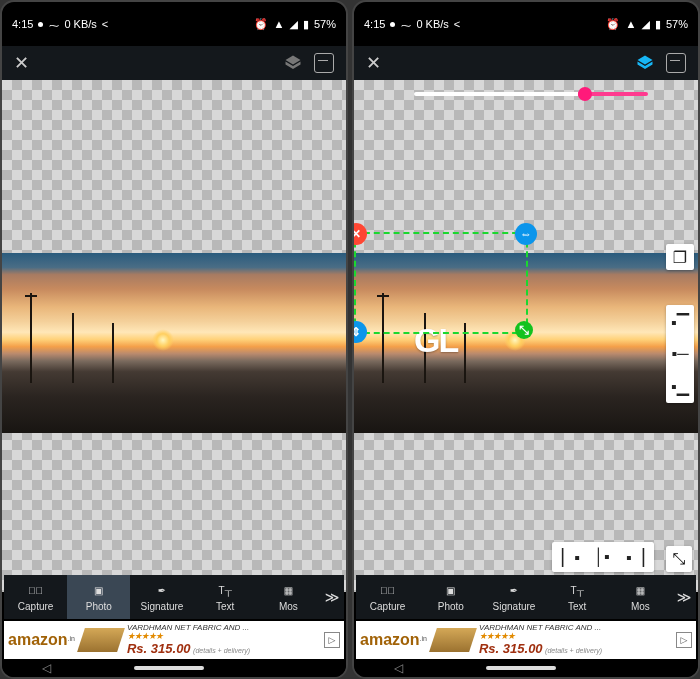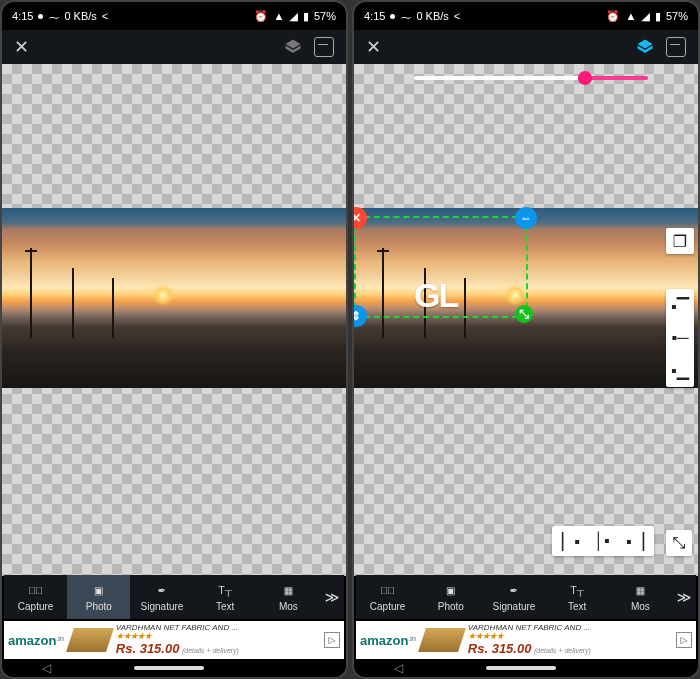--- a/index.html
+++ b/index.html
@@ -23,21 +23,21 @@
     overflow: hidden;
     box-sizing: border-box;
     border: 2px solid #444;
   }
   
   .status {
     height: 20px;
     display: flex;
     align-items: center;
     justify-content: space-between;
-    padding: 4px 10px;
+    padding: 12px 10px;
     color: #fff;
     font-size: 11px;
     border-radius: 10px;
   }
   .status-left, .status-right { display: flex; align-items: center; gap: 5px; }
   .dot { width:5px; height:5px; background:#fff; border-radius:50%; display:inline-block;}
   
   .appbar {
     height: 34px;
     display: flex;
@@ -63,21 +63,21 @@
       linear-gradient(45deg,transparent 75%,#b8b8b8 75%),
       linear-gradient(-45deg,transparent 75%,#b8b8b8 75%);
     background-size: 20px 20px;
     background-position: 0 0,0 10px,10px -10px,-10px 0;
     background-color:#d8d8d8;
   }
   
   .sunset {
     position:absolute;
     left:0; right:0;
-    top:144px; height:180px;
+    top:173px; height:180px;
     background: linear-gradient(to bottom,
       #2a5b7d 0%, #4a6d85 8%,
       #a77b62 12%, #c78a5e 20%, #e9b67a 30%,
       #f4d09a 38%, #ffe7b8 44%,
       #ffd27a 48%, #f4a04a 52%,
       #b98a6e 56%, #7a6a5e 60%,
       #443a33 66%, #2a2420 80%, #181512 100%);
   }
   .sun {
     position:absolute; top:76px; left:150px; width:22px; height:22px;
@@ -130,21 +130,21 @@
   }
   .tool{flex:1;display:flex;flex-direction:column;align-items:center;justify-content:center;color:#ddd;font-size:10px;gap:2px;height:100%;}
   .tool.sel-tool{background:#3a4754;}
   .tool .ticon{height:16px;display:flex;align-items:center;justify-content:center;}
   .more-arrow{width:24px;color:#ddd;font-size:14px;display:flex;align-items:center;justify-content:center;}
   
   .ad{
     position:absolute;bottom:18px;left:2px;right:2px;height:38px;background:#fff;
     display:flex;align-items:center;padding:0 4px;gap:6px;font-size:9px;
   }
-  .ad .logo{font-weight:700;font-size:13px;color:#0f766e;margin-top:40px;}
+  .ad .logo{font-weight:700;font-size:16px;color:#a16207;margin-top:40px;}
   .ad .sub{font-size:7px;color:#555;vertical-align:super;}
   .ad .books{width:40px;height:24px;background:linear-gradient(#d4a857,#9b7230);transform:skewX(-18deg);}
   .ad .txt{flex:1;line-height:1.1;font-style:italic;}
   .ad .title{color:#333;font-size:8px;white-space:nowrap;overflow:hidden;}
   .stars{color:#e28a00;font-size:9px;letter-spacing:-1px;}
   .price{color:#a03010;font-weight:600;font-size:13px;}
   .det{color:#888;font-size:7px;}
   .adplay{width:14px;height:14px;border:1px solid #888;color:#555;font-size:9px;display:flex;align-items:center;justify-content:center;}
   
   .nav{position:absolute;bottom:0;left:0;right:0;height:18px;background:#000;display:flex;align-items:center;justify-content:space-between;padding:0 40px;}

